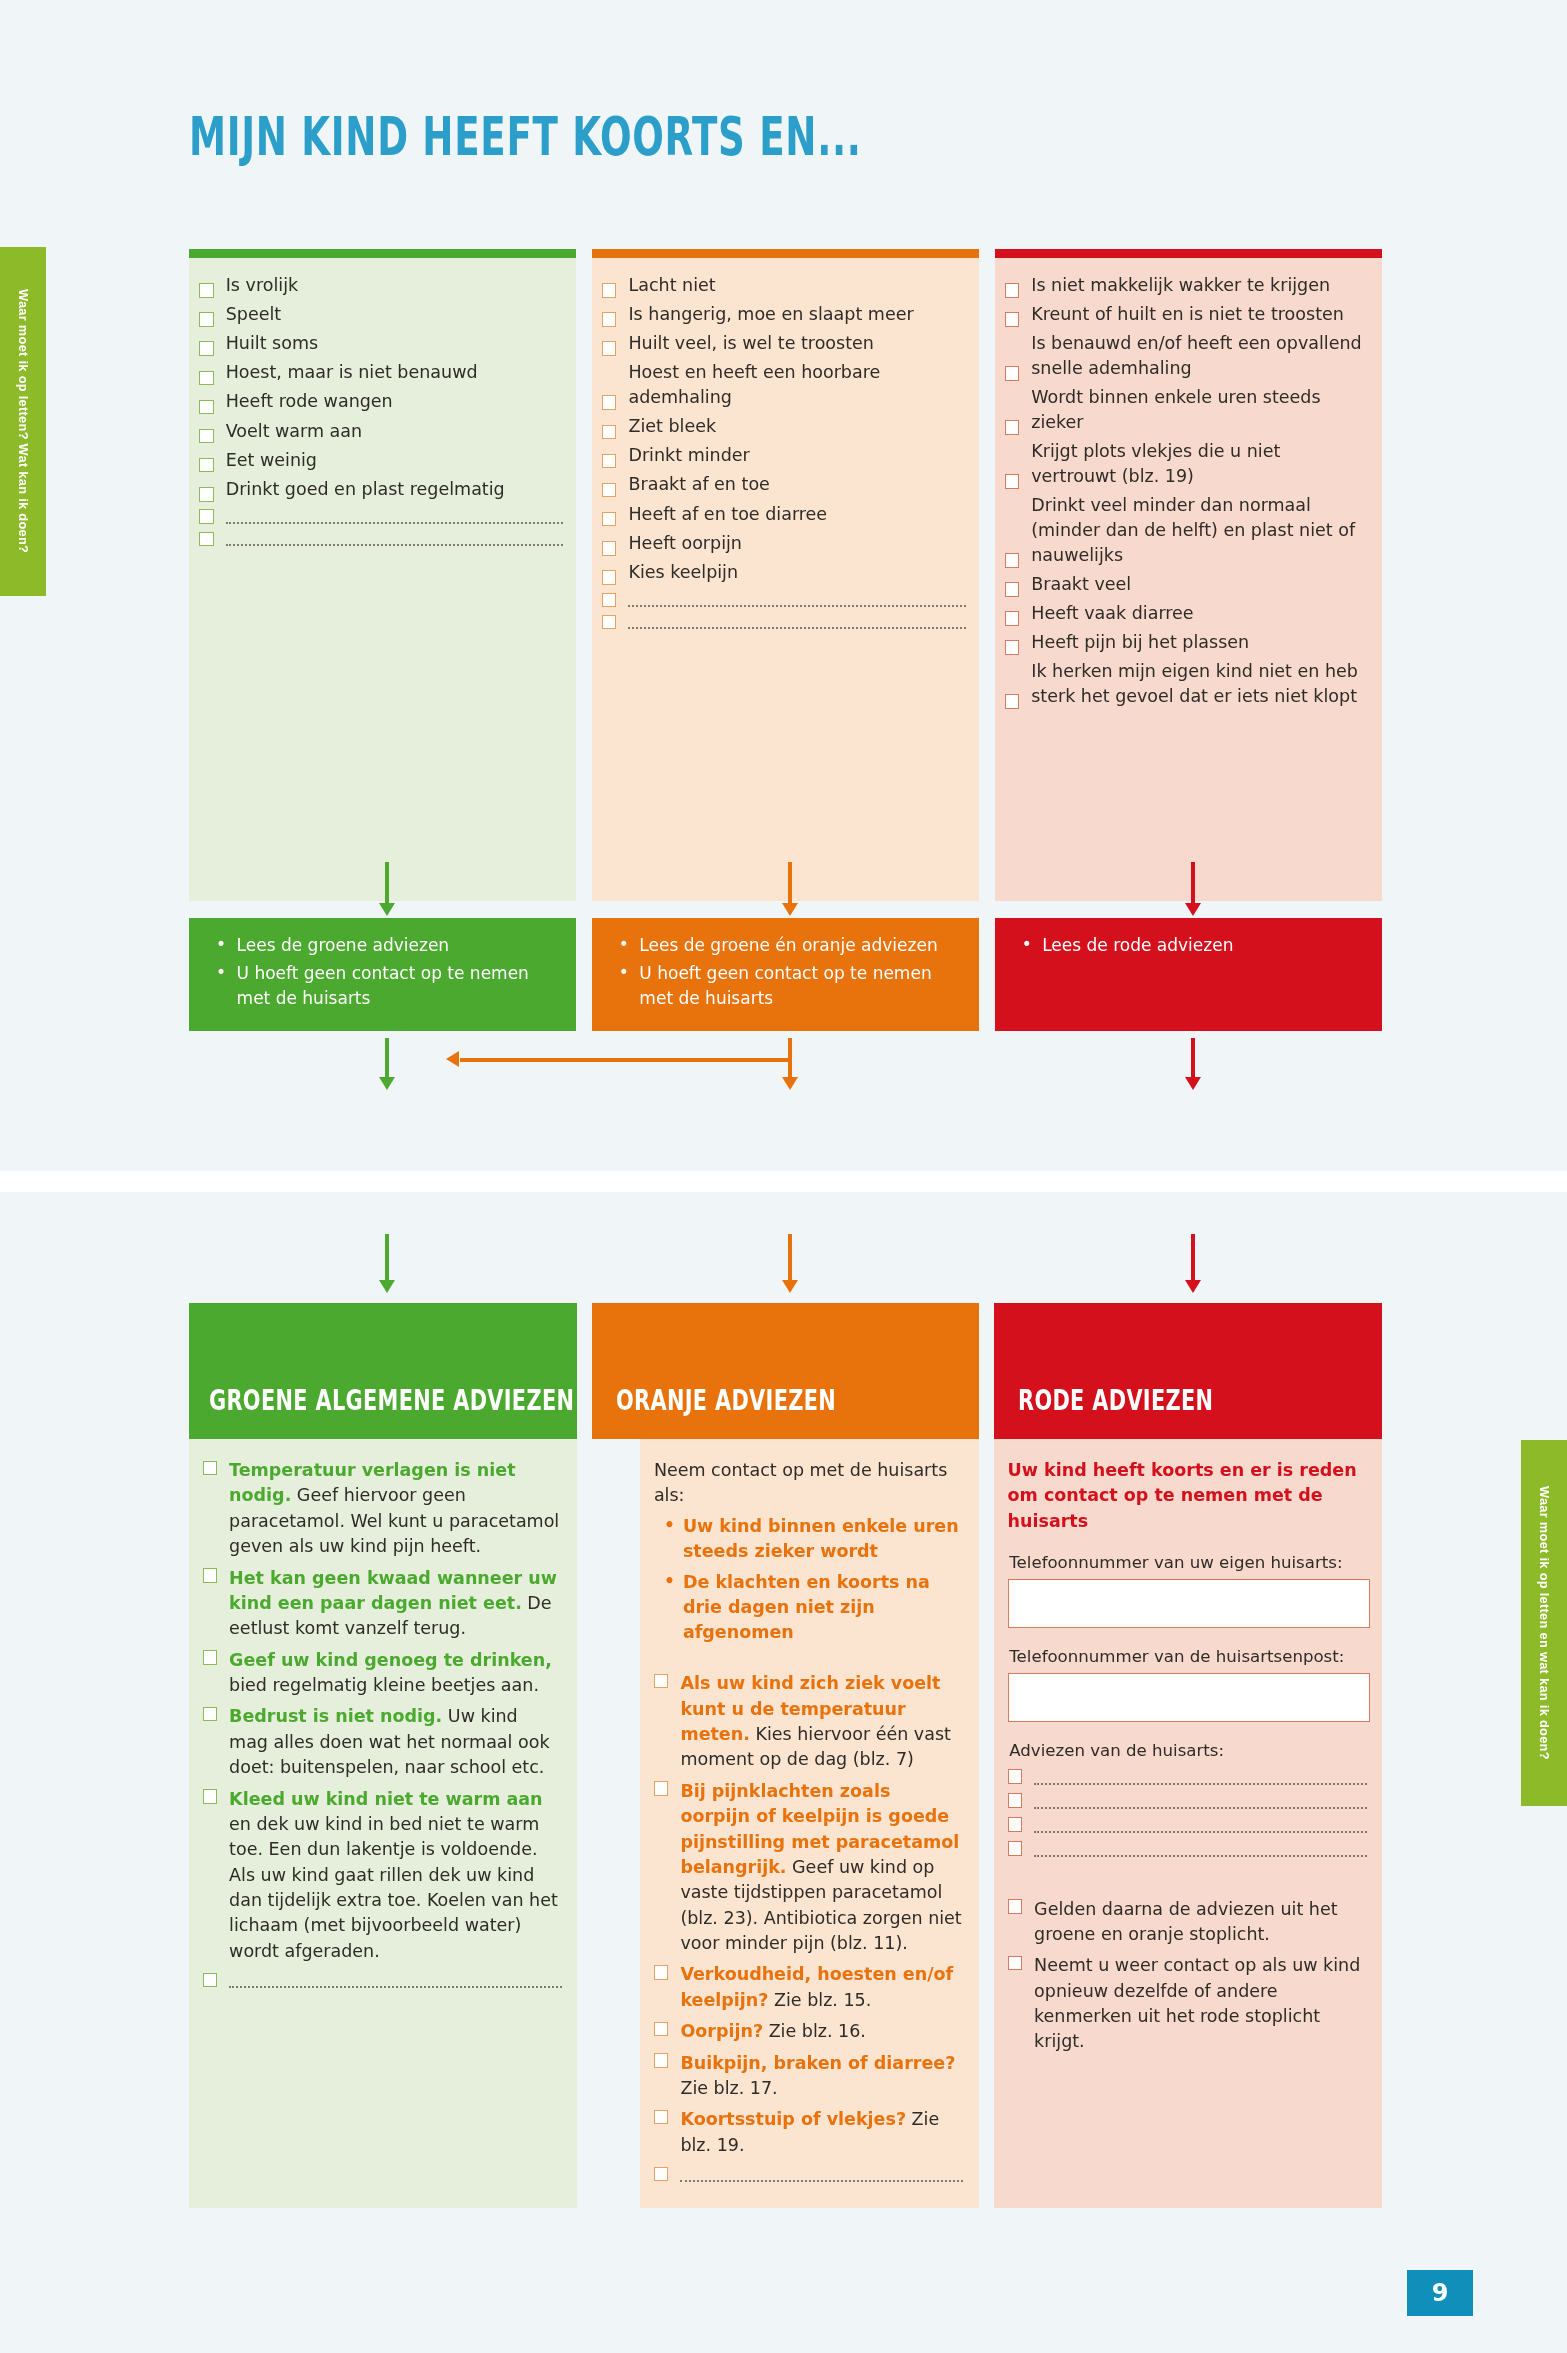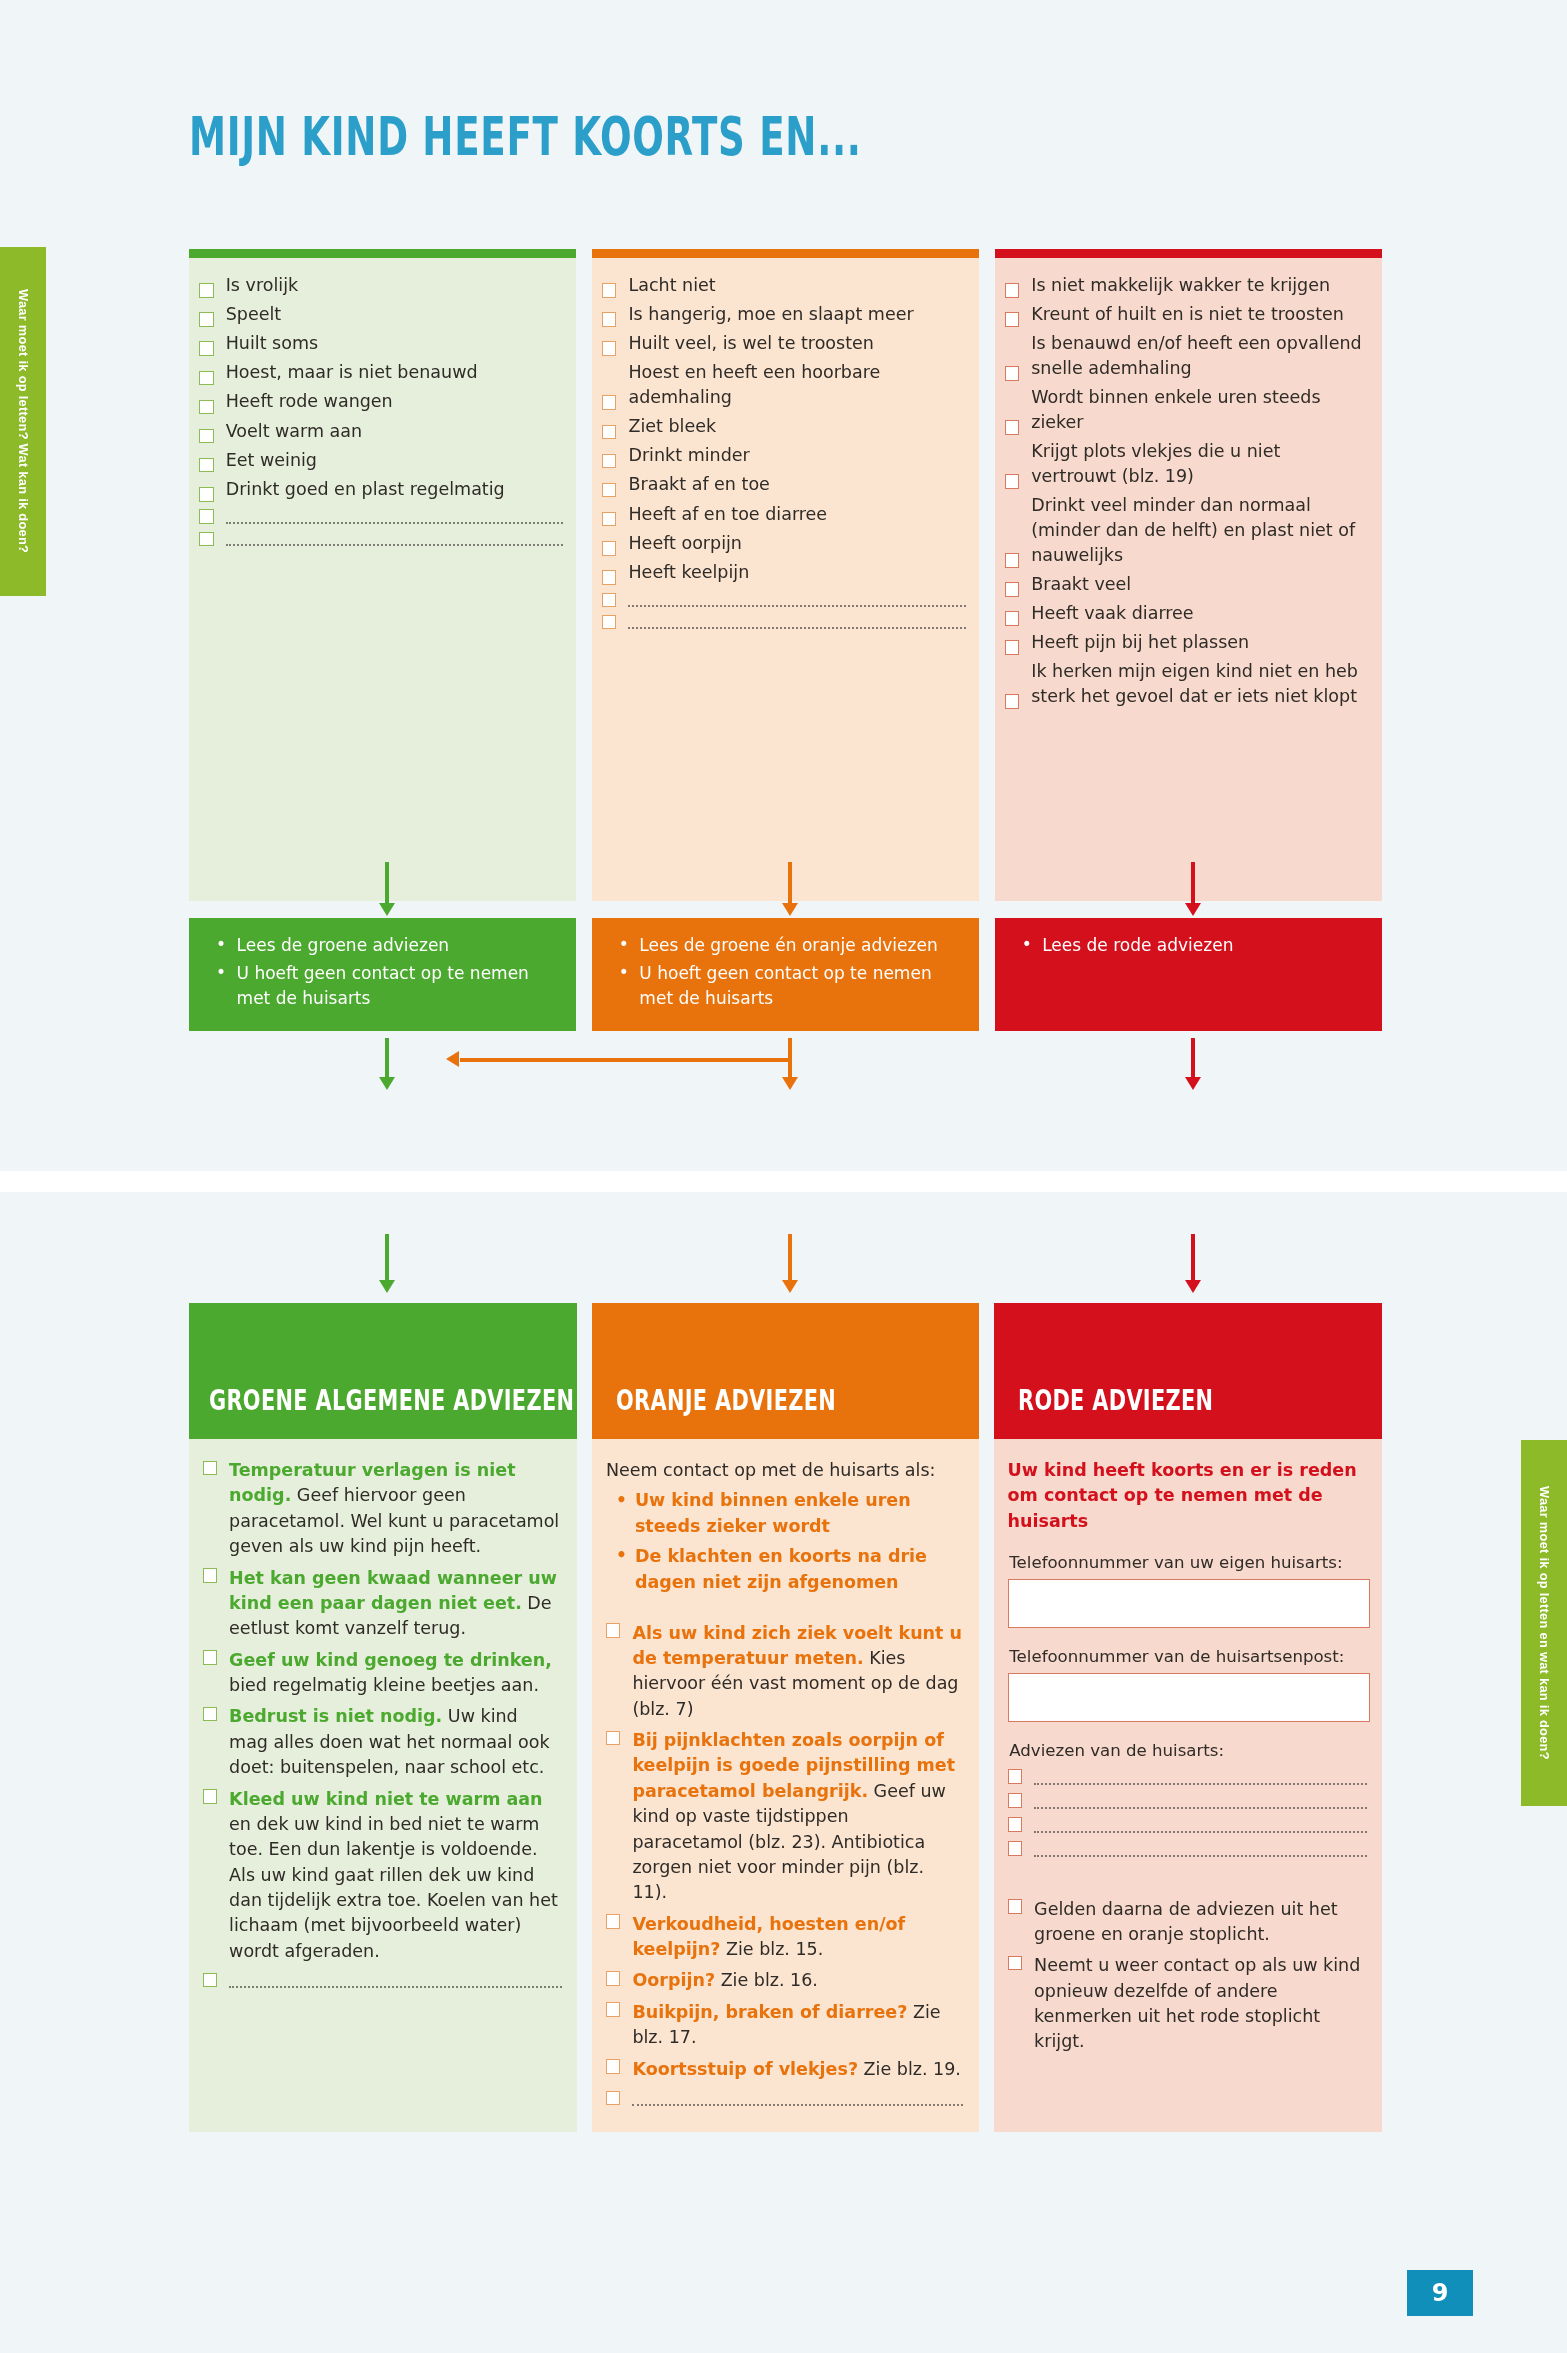--- a/index.html
+++ b/index.html
@@ -162,21 +162,21 @@
     letter-spacing: 0.4px;
     transform: scaleX(.8); transform-origin: left bottom;
     white-space: nowrap;
     font-variant: small-caps;
   }
   .adv-col.green  .adv-head { background: #4ca92f; padding-left: 20px; }
   .adv-col.orange .adv-head { background: #e8720c; }
   .adv-col.red    .adv-head { background: #d3101c; }
   .adv-body { flex: 1; padding: 19px 15.3px 20.4px 13.6px; min-height: 630px; }
   .adv-col.green  .adv-body { background: #e6efdb; }
-  .adv-col.orange .adv-body { background: #fbe4d0; }
+  .adv-col.orange .adv-body { background: #fbe4d0; margin-left: 48px; }
   .adv-col.red    .adv-body { background: #f7d9cd; }
 
   .adv-item { display: flex; align-items: flex-start; margin-bottom: 6px; }
   .adv-text {
     font-size: 17.5px; line-height: 1.45; color: #2f2b27;
     font-family: "DejaVu Sans", sans-serif;
   }
   .lead-green  { color: #4ca92f; font-weight: bold; }
   .lead-orange { color: #e8720c; font-weight: bold; }
 
@@ -320,21 +320,21 @@
           <div class="chk-line">
             <span class="chk"></span>
             <span class="chk-text">Heeft af en toe diarree</span>
           </div>
           <div class="chk-line">
             <span class="chk"></span>
             <span class="chk-text">Heeft oorpijn</span>
           </div>
           <div class="chk-line">
             <span class="chk"></span>
-            <span class="chk-text">Heeft keelpijn</span>
+            <span class="chk-text">Kies keelpijn</span>
           </div>
           <div class="chk-line">
             <span class="chk"></span>
             <span class="dots"></span>
           </div>
           <div class="chk-line">
             <span class="chk"></span>
             <span class="dots"></span>
           </div>
         </div>

